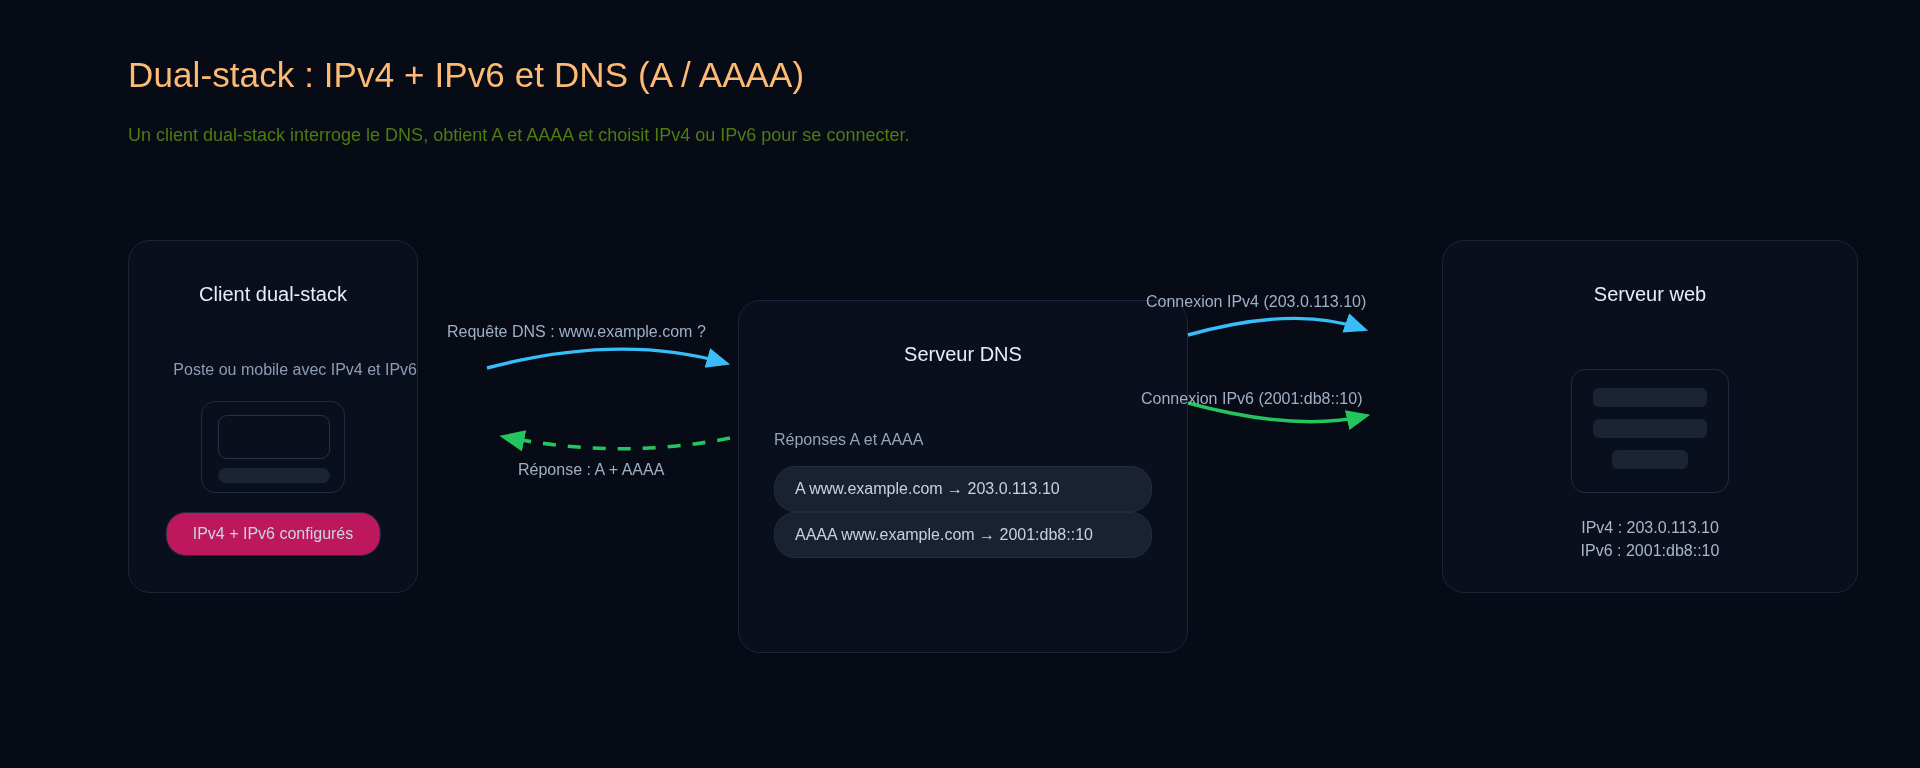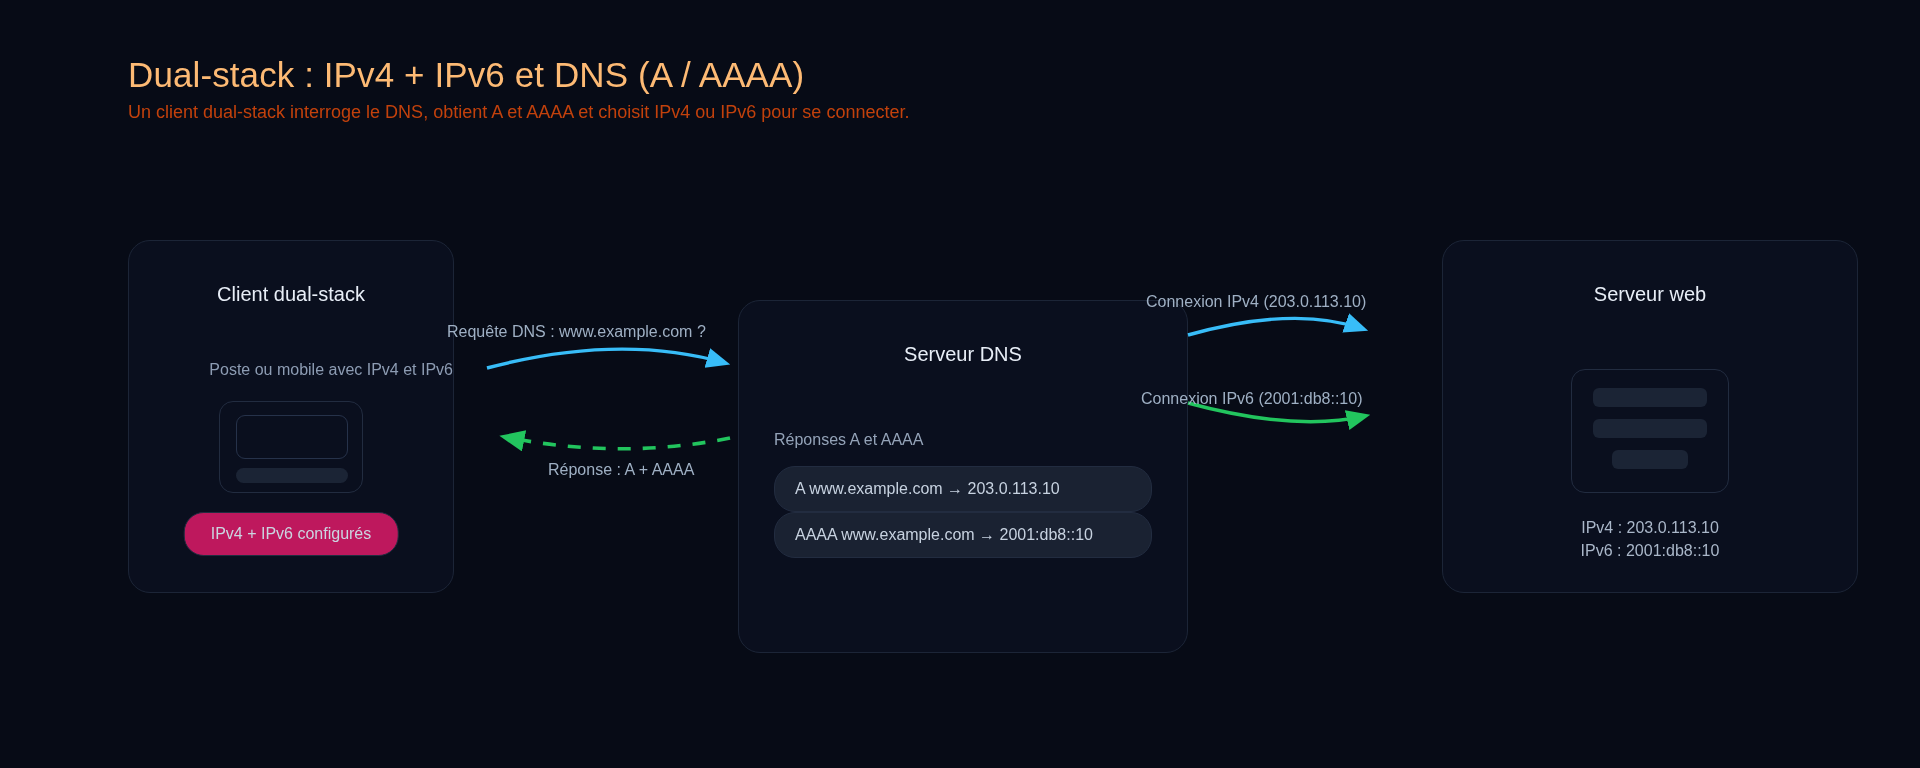--- a/index.html
+++ b/index.html
@@ -24,35 +24,35 @@
 
   #page-title {
     font-size: 35px;
     font-weight: normal;
     color: #fdba74;
     letter-spacing: 0.1px;
     white-space: nowrap;
   }
 
   #page-subtitle {
-    margin-top: 7px;
+    margin-top: 30px;
     font-size: 18px;
-    color: #c2410c;
+    color: #4d7c0f;
     white-space: nowrap;
   }
 
   
   .card {
     position: absolute;
     background: #0a0f1e;
     border: 1px solid #1c2537;
     border-radius: 22px;
   }
 
-  #card-client { left: 128px;  top: 240px; width: 326px; height: 353px; }
+  #card-client { left: 128px;  top: 240px; width: 290px; height: 353px; }
   #card-dns    { left: 738px;  top: 254px; width: 450px; height: 353px; margin-top: 46px; }
   #card-web    { left: 1442px; top: 240px; width: 416px; height: 353px; }
 
   .card-title {
     position: absolute;
     left: 0; right: 0;
     text-align: center;
     font-size: 20px;
     color: #e8eef7;
     top: 42px;
@@ -168,21 +168,21 @@
   }
 
   
   .arrow-label {
     position: absolute;
     font-size: 16px;
     color: #9fb0c4;
     white-space: nowrap;
   }
   #label-query     { left: 447px;  top: 323px; }
-  #label-response  { left: 548px;  top: 461px; }
+  #label-response  { left: 518px;  top: 461px; }
   #label-conn-v4   { left: 1146px; top: 293px; }
   #label-conn-v6   { left: 1141px; top: 390px; }
 
   #arrows {
     position: absolute;
     left: 0; top: 0;
     width: 1920px; height: 768px;
     pointer-events: none;
   }
 </style>

